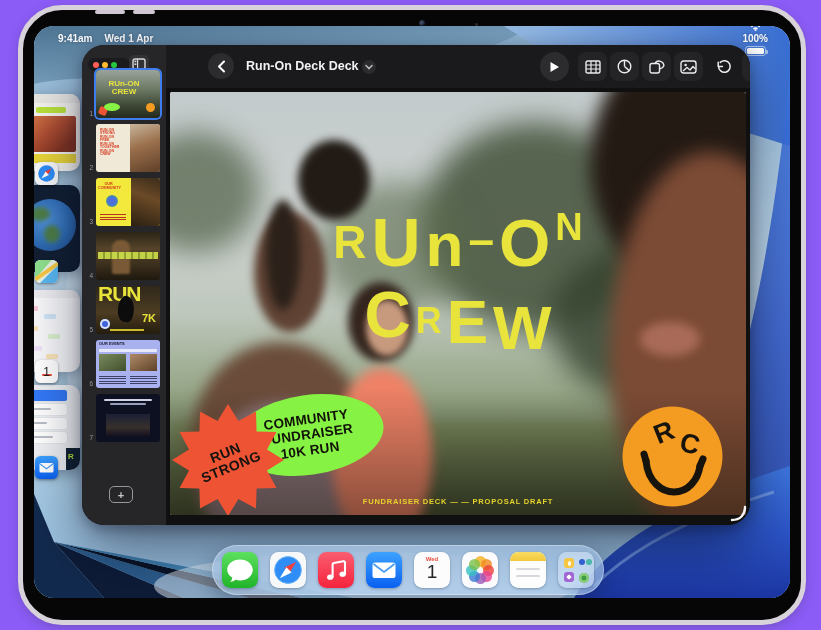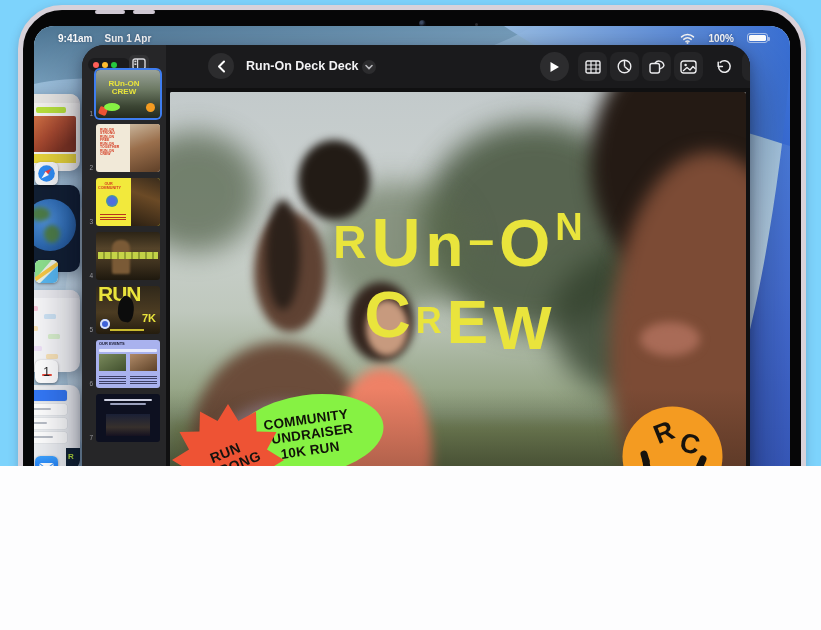--- a/index.html
+++ b/index.html
@@ -1,37 +1,37 @@
 <!DOCTYPE html>
 <html><head>
 <meta charset="utf-8">
 <style>
   * { margin:0; padding:0; box-sizing:border-box; }
   body { background:#fdfdfe; font-family:"Liberation Sans", sans-serif; }
-  .stage { position:relative; width:821px; height:466px; background:#7dd3fc; overflow:hidden; }
+  .stage { position:relative; width:821px; height:630px; background:#8b5cf6; overflow:hidden; }
 
   
   .ipad { position:absolute; left:18px; top:5px; width:788px; height:620px;
           border-radius:44px; background:#060607; border:5px solid #d8d2da;
           box-shadow:0 3px 10px rgba(60,50,70,.25), inset 0 0 0 1px #0a0a0b; }
   .top-btn { position:absolute; top:0px; height:4px; border-radius:2px; background:#cfc8d2; }
   .camera { position:absolute; left:396px; top:10px; width:7px; height:7px; border-radius:50%;
             background:radial-gradient(circle at 35% 35%, #3c4a63 18%, #0b0d14 60%); }
   .mic-dot { position:absolute; left:452px; top:13px; width:3px; height:3px; border-radius:50%; background:#2a2a2e; }
 
   .screen { position:absolute; left:34px; top:26px; width:756px; height:572px;
             border-radius:20px; overflow:hidden; background:#9cc0dc; }
   .wallpaper { position:absolute; inset:0; }
 
   
   .statusbar { position:absolute; left:0; right:0; top:0; height:24px; z-index:5;
                display:flex; justify-content:space-between; align-items:center; padding:0 22px 0 24px;
                color:#fff; font-size:10px; font-weight:bold; text-shadow:0 0 3px rgba(20,40,70,.45); }
   .sb-left { display:flex; gap:12px; }
-  .sb-right { display:flex; align-items:center; gap:13px; }
+  .sb-right { display:flex; align-items:center; gap:2px;flex-direction:column; }
   .battery-shell { position:relative; width:21px; height:10px; border:1px solid rgba(255,255,255,.55);
                    border-radius:3px; }
   .battery-fill { position:absolute; inset:1px; background:#fff; border-radius:1.5px; }
   .battery-nub { position:absolute; right:-3px; top:3px; width:2px; height:4px;
                  background:rgba(255,255,255,.55); border-radius:0 1px 1px 0; }
 
   
   .recent { position:absolute; z-index:4; left:-16px; width:62px; border-radius:10px;
             box-shadow:4px 4px 14px rgba(10,20,40,.35); overflow:hidden; }
   .recent-icon { position:absolute; z-index:5; left:1px; width:23px; height:23px; border-radius:5.5px;
@@ -265,21 +265,21 @@
       <path d="M20,516 L215,572 L268,572 Z" fill="#0a1426"></path>
       <path d="M20,516 L268,572 L320,572 Z" fill="#3f7fae"></path>
       <path d="M20,516 L0,468 L0,572 L70,572 Z" fill="#122a4e"></path>
       <ellipse cx="330" cy="560" rx="210" ry="34" fill="#e9f4fb" opacity=".5"></ellipse>
       <ellipse cx="120" cy="300" rx="90" ry="200" fill="#dcedf7" opacity=".5"></ellipse>
     </svg>
 
     <div class="statusbar">
       <div class="sb-left">
         <span>9:41am</span>
-        <span>Sun 1 Apr</span>
+        <span>Wed 1 Apr</span>
       </div>
       <div class="sb-right">
         <svg width="15" height="11" viewBox="0 0 16 12">
           <path d="M1.5 4.2 A9.5 9.5 0 0 1 14.5 4.2" stroke="#fff" stroke-width="1.7" fill="none" stroke-linecap="round"></path>
           <path d="M3.9 6.9 A6 6 0 0 1 12.1 6.9" stroke="#fff" stroke-width="1.7" fill="none" stroke-linecap="round"></path>
           <path d="M6.3 9.4 A2.7 2.7 0 0 1 9.7 9.4" stroke="#fff" stroke-width="1.7" fill="none" stroke-linecap="round"></path>
           <circle cx="8" cy="10.8" r="1.1" fill="#fff"></circle>
         </svg>
         <span>100%</span>
         <span class="battery-shell">
@@ -580,20 +580,21 @@
           </div>
           <svg class="smiley" viewBox="0 0 101 101">
             <circle cx="50.5" cy="50.5" r="50" fill="#f49b21"></circle>
             <path d="M24 55 C26 76 40 86 52 86 C66 86 76 74 78 60" stroke="#17130d" stroke-width="7" fill="none" stroke-linecap="round"></path>
             <path d="M24 55 L22 48" stroke="#17130d" stroke-width="7" stroke-linecap="round"></path>
             <path d="M78 60 L81 53" stroke="#17130d" stroke-width="7" stroke-linecap="round"></path>
             <text x="33" y="38" font-size="27" font-weight="bold" fill="#17130d" transform="rotate(-22 36 30)">R</text>
             <text x="58" y="46" font-size="27" font-weight="bold" fill="#17130d" transform="rotate(14 64 38)">C</text>
           </svg>
 
+          <div class="slide-caption">FUNDRAISER DECK — — PROPOSAL DRAFT</div>
         </div>
         <svg class="resize-arc" width="18" height="18" viewBox="0 0 18 18">
           <path d="M15 2 C15 10 10 15 2 15" stroke="#fff" stroke-width="2.4" fill="none" stroke-linecap="round" opacity=".95"></path>
         </svg>
       </div>
     </div>
 
     <div class="dock">
       <div class="dicon di-msg">
         <svg width="36" height="36" viewBox="0 0 36 36">

